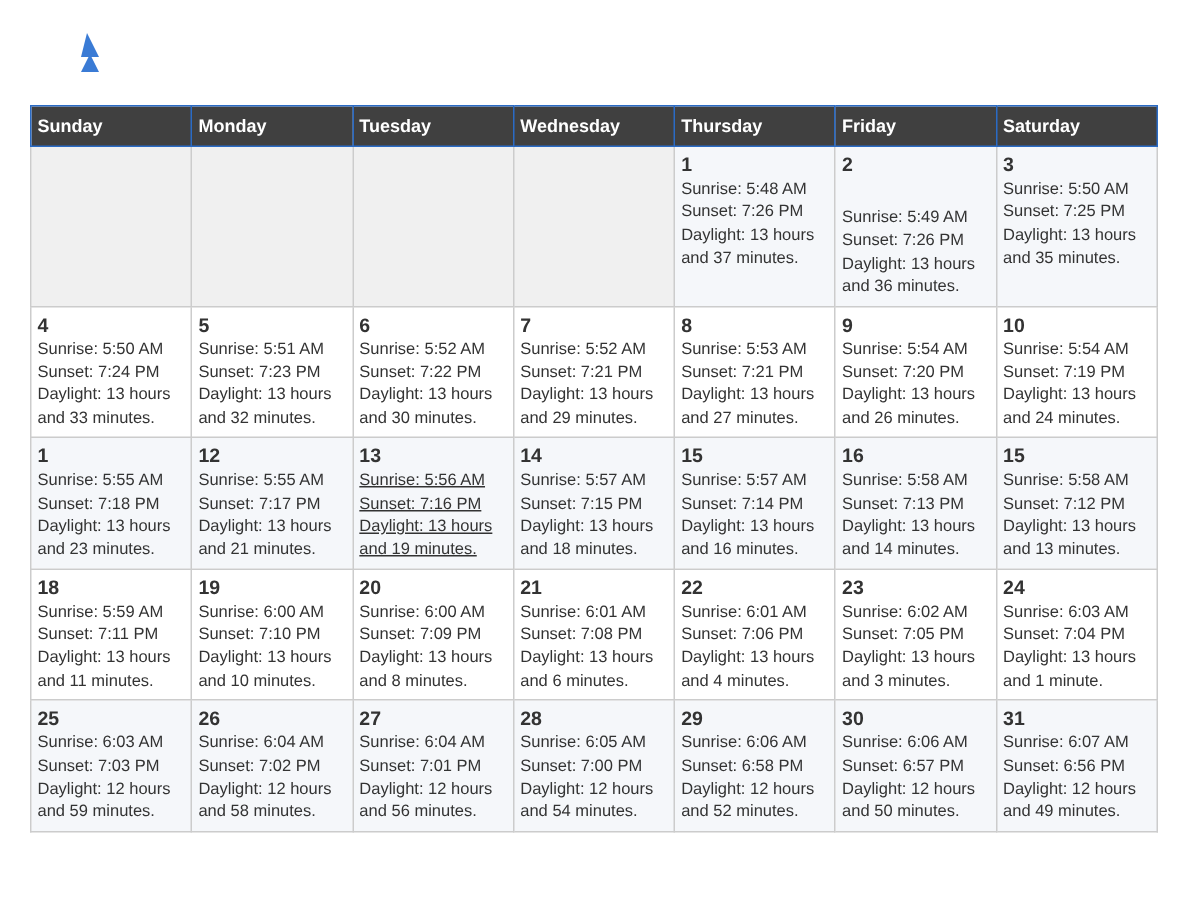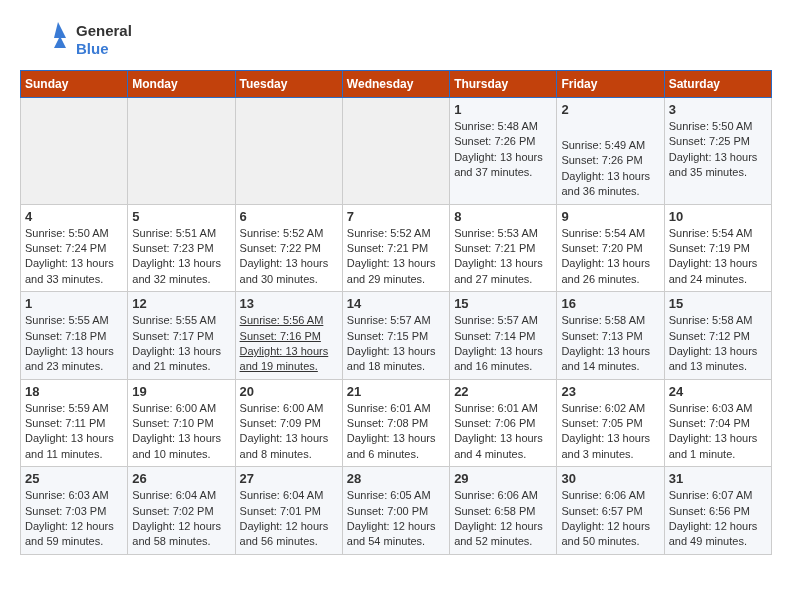--- a/index.html
+++ b/index.html
@@ -32,21 +32,21 @@
     .subtitle {
       font-size: 16px;
       color: #555;
     }
     table {
       width: 100%;
       border-collapse: collapse;
       font-size: 11px;
     }
     thead tr th {
-      background-color: #c2410c;
+      background-color: #404040;
       color: #fff;
       padding: 6px 4px;
       text-align: left;
       font-size: 12px;
       border: 1px solid #2a6bc5;
     }
     tbody tr td {
       border: 1px solid #ccc;
       vertical-align: top;
       padding: 4px 4px;
@@ -73,24 +73,20 @@
     }
   </style>
 </head>
 <body>
 
 <div class="header-section">
   <div class="logo">
       <svg width="50" height="40" viewBox="0 0 50 40">
         <polygon points="38,2 46,18 41,18 46,28 34,28 39,18 34,18" fill="#3a7bd5"></polygon>
       </svg>
-      <div>
-        <span style="display:block;font-size:15px;font-weight:bold;color:#333;line-height:1.2">General</span>
-        <span style="display:block;font-size:15px;font-weight:bold;color:#3a7bd5;line-height:1.2">Blue</span>
-      </div>
     </div>
   <div class="title-section">
     <div class="main-title"></div>
     <div class="subtitle"></div>
   </div>
 </div>
 
 <table>
   <thead>
     <tr>

